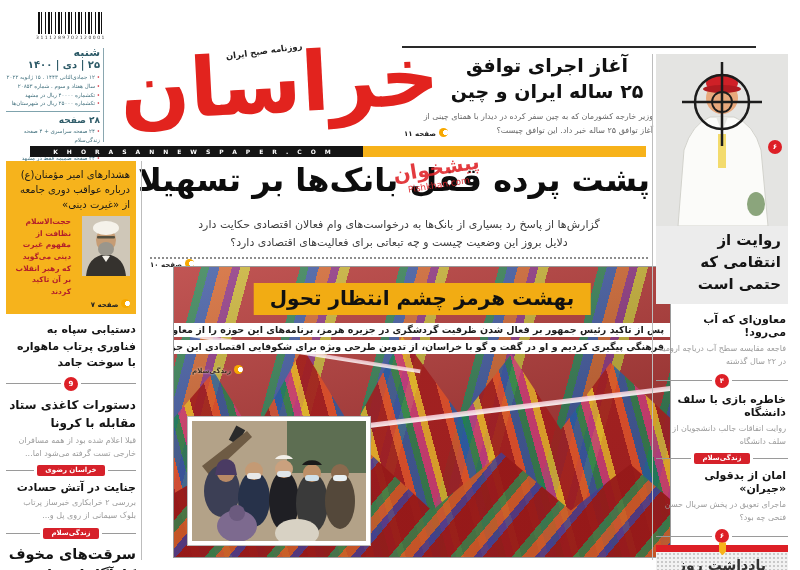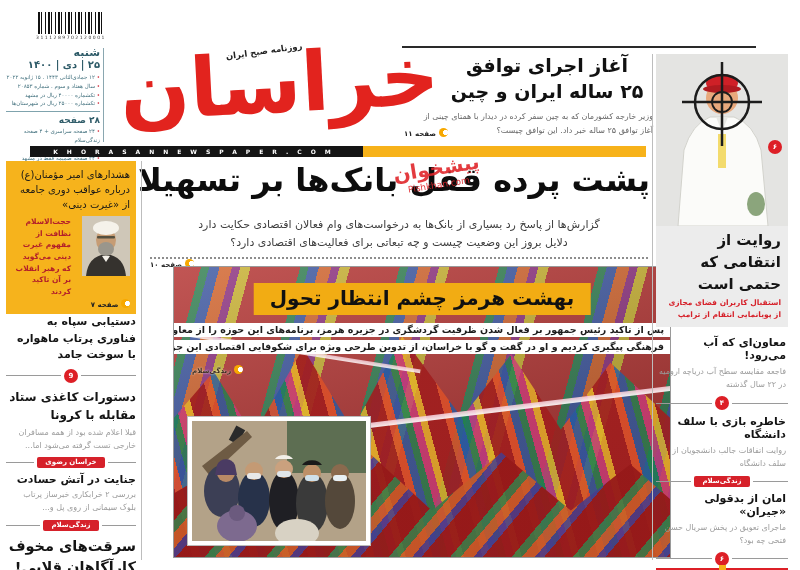--- a/index.html
+++ b/index.html
@@ -232,21 +232,21 @@
           <rect x="15" y="20" width="18" height="2.5" rx="1" fill="#55503f"></rect>
         </svg>
         <div class="ybox-red">حجت‌الاسلام نظافت از مفهوم غیرت دینی می‌گوید که رهبر انقلاب بر آن تاکید کردند</div>
       </div>
       <div class="marker" style="margin-top:2px;">
         <span class="crescent"></span>
         <span>صفحه ۷</span>
       </div>
     </div>
 
-    <div class="t-bold" style="font-size:11px; line-height:1.5;">دستیابی سپاه به فناوری پرتاب ماهواره با سوخت جامد</div>
+    <div class="t-bold" style="font-size:11px; margin-top:8px; line-height:1.5;">دستیابی سپاه به فناوری پرتاب ماهواره با سوخت جامد</div>
 
     <div class="sep">
       <span class="badge">9</span>
     </div>
     <div class="t-bold" style="font-size:12px; line-height:1.5;">دستورات کاغذی ستاد مقابله با کرونا</div>
     <div class="t-sum" style="font-size:8px; line-height:1.6; margin-top:3px;">قبلا اعلام شده بود از همه مسافران خارجی تست گرفته می‌شود اما...</div>
 
     <div class="sep">
       <span class="tag-red">خراسان رضوی</span>
     </div>
@@ -275,21 +275,20 @@
           <g stroke="#1c1c1c" stroke-width="2.5" fill="none">
             <circle cx="66" cy="48" r="27"></circle>
             <circle cx="66" cy="48" r="10" stroke-width="1.8"></circle>
             <line x1="66" y1="8" x2="66" y2="92"></line>
             <line x1="26" y1="48" x2="106" y2="48"></line>
           </g>
         </svg>
         <span class="badge trump-badge">۶</span>
       </div>
       <div class="trump-title">روایت از انتقامی که حتمی است</div>
-      <div class="trump-sub">استقبال کاربران فضای مجازی از پویانمایی انتقام از ترامپ</div>
     </div>
 
     <div class="t-bold" style="font-size:11px; margin-top:9px; padding:0 2px;">معاون‌ای که آب می‌رود!</div>
     <div class="t-sum" style="font-size:8px; line-height:1.65; margin-top:3px; padding:0 2px;">فاجعه مقایسه سطح آب دریاچه ارومیه در ۲۲ سال گذشته</div>
 
     <div class="sep">
       <span class="badge">۴</span>
     </div>
 
     <div class="t-bold" style="font-size:11px; padding:0 2px;">خاطره بازی با سلف دانشگاه</div>

